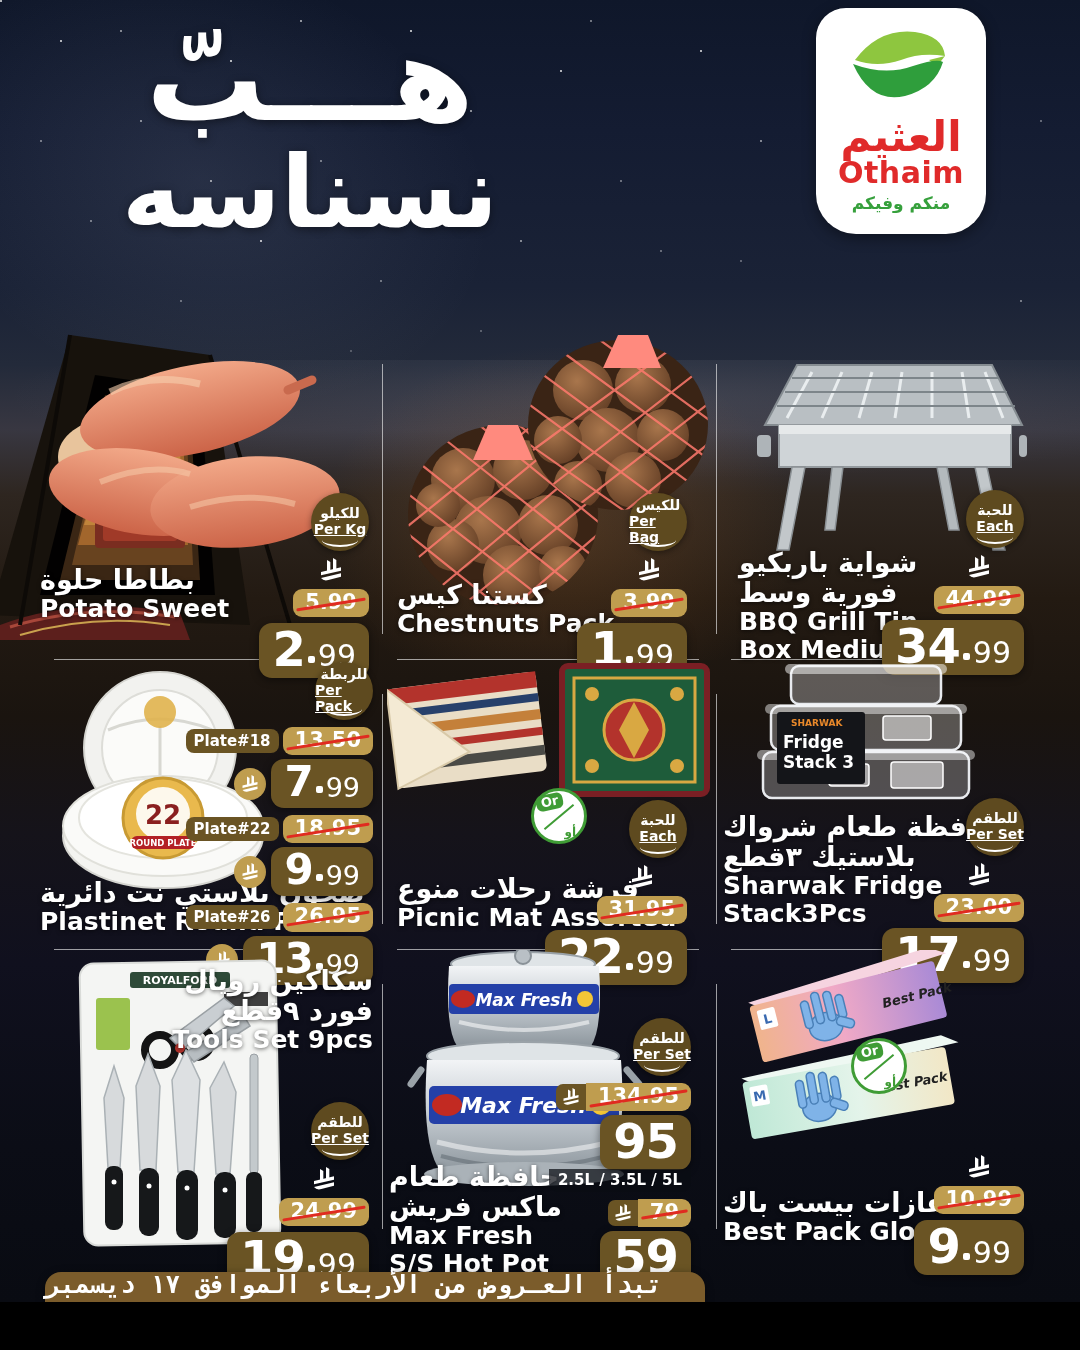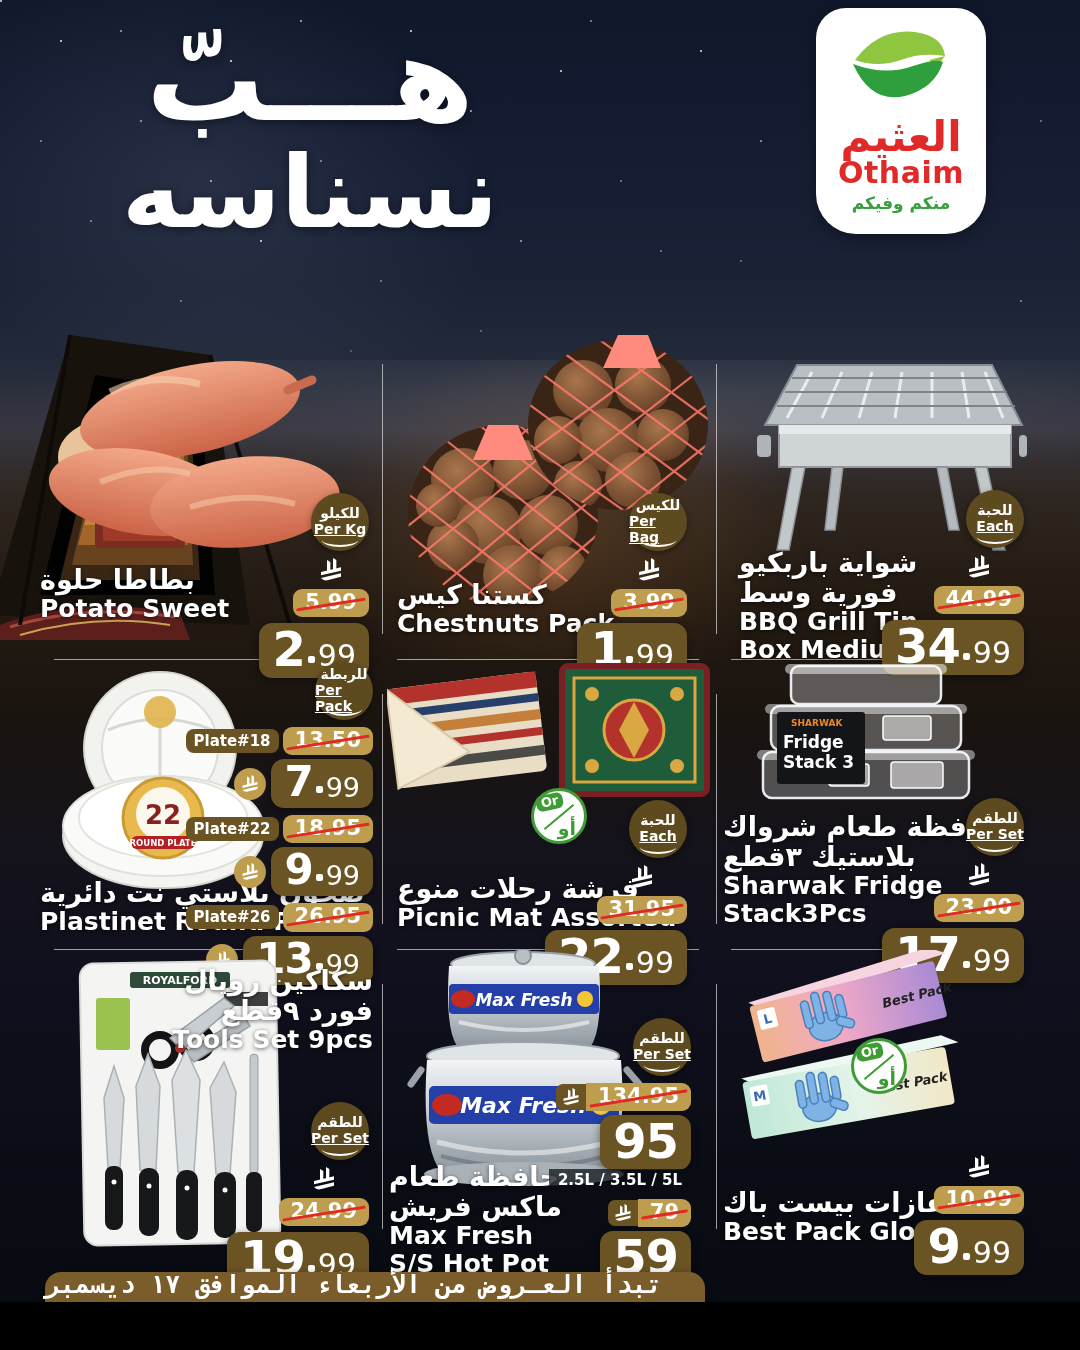--- a/index.html
+++ b/index.html
@@ -77,21 +77,21 @@
   .tier{display:flex;flex-direction:column;align-items:flex-end;gap:4px;}
   .tier-top{display:flex;align-items:center;gap:0;justify-content:flex-end;}
   .tier-label{background:#6a5424;color:#fff;font-size:15px;font-weight:bold;padding:3px 8px;border-radius:8px;margin-right:4px;}
   .tier-main{display:flex;align-items:center;gap:5px;}
   
   .or-badge{position:absolute;width:56px;height:56px;border-radius:50%;background:#fff;border:3px solid #3f9c35;
     box-sizing:border-box;z-index:5;}
   .or-badge::before{content:'';position:absolute;left:6px;right:6px;top:50%;height:2px;background:#3f9c35;transform:rotate(-40deg);}
   .or-badge .o-en{position:absolute;left:2px;top:3px;background:#3f9c35;color:#fff;font-size:13px;font-weight:bold;
     padding:0 5px 1px;border-radius:6px;transform:rotate(-12deg);}
-  .or-badge .o-ar{position:absolute;right:8px;bottom:2px;color:#3f9c35;font-size:19px;font-weight:bold;}
+  .or-badge .o-ar{position:absolute;right:8px;bottom:2px;color:#3f9c35;font-size:12px;font-weight:bold;}
   
   .date-banner{position:absolute;left:45px;top:1272px;width:660px;height:58px;background:#7b5c2b;
     border-radius:16px;display:flex;align-items:center;justify-content:center;
     font-size:25px;font-weight:bold;color:#fff;box-shadow:0 2px 8px rgba(0,0,0,.4);font-family:Liberation Mono, monospace;}
   .art{position:absolute;}
   svg text{font-family:"DejaVu Sans",sans-serif;}
 </style>
 </head>
 <body>
 

